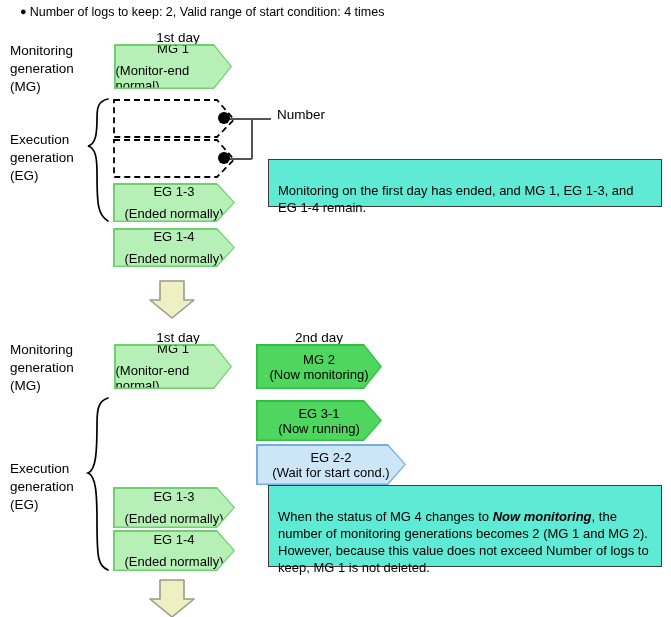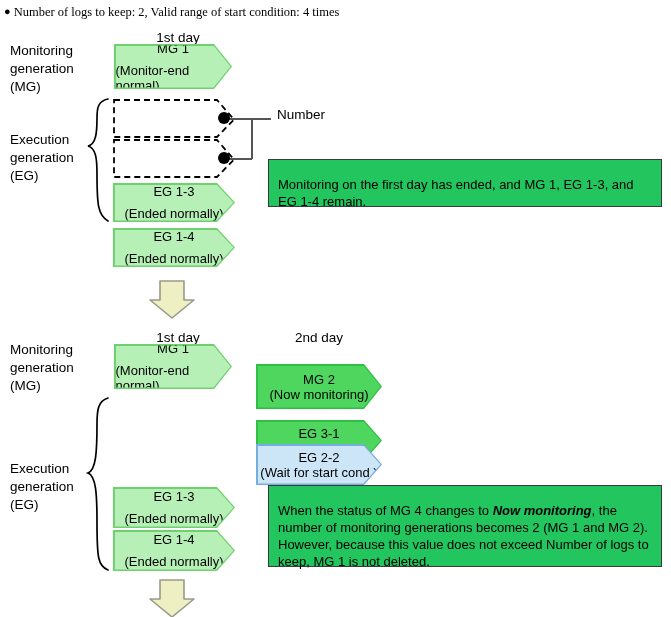--- a/index.html
+++ b/index.html
@@ -13,25 +13,24 @@
     position: relative;
     font-family: "Liberation Sans", sans-serif;
     color: #000000;
     font-size: 13px;
     overflow: hidden;
   }
   .abs { position: absolute; }
 
   
   #header-note {
-    left: 4px; top: 3px;
+    left: 20px; top: 3px;
     font-size: 12.5px;
     line-height: 16px;
     white-space: nowrap;
-    font-family: Liberation Serif, serif;
   }
   #header-note .bullet {
     font-size: 11px;
     vertical-align: 1px;
     margin-right: 3px;
   }
 
   
   .row-label {
     font-size: 13.5px;
@@ -43,23 +42,23 @@
   .day-label {
     font-size: 13.5px;
     line-height: 16px;
     text-align: center;
     white-space: nowrap;
   }
 
   .gen-pale   { background: #b6f0b6; gap: 7px; }
   .gen-pale-b { background: #6fd06f; }
   .gen-strong   { background: #4ed65e; }
-  .gen-strong-b { background: #2fbf45; margin-top: 20px; }
+  .gen-strong-b { background: #2fbf45; }
   .gen-blue   { background: #cde6f7; }
-  .gen-blue-b { background: #74aede; }
+  .gen-blue-b { background: #74aede; padding-left: 24px; }
 
   
   .gen-wrap {
     -webkit-clip-path: polygon(0 0, calc(100% - 18px) 0, 100% 50%, calc(100% - 18px) 100%, 0 100%);
     clip-path: polygon(0 0, calc(100% - 18px) 0, 100% 50%, calc(100% - 18px) 100%, 0 100%);
   }
   .gen-inner {
     position: absolute;
     left: 1.5px; top: 1.5px; right: 1.5px; bottom: 1.5px;
     display: flex;
@@ -82,24 +81,24 @@
     text-align: center;
     line-height: 15px;
   }
   .gen-dashed-text .t1 { font-size: 13.5px; }
   .gen-dashed-text .t2 { font-size: 12px; font-style: italic; }
 
   
   .callout {
     box-sizing: border-box;
     border: 1.5px solid #3a3a3a;
-    background: #22c55e;
+    background: #5eead4;
     font-size: 13px;
     line-height: 17px;
-    padding: 16px 9px 5px 9px;
+    padding: 22px 9px 5px 9px;
   }
   .callout i { font-style: italic; font-weight: bold; }
 
   
   .plain-label {
     font-size: 13.5px;
     white-space: nowrap;
   }
 
   svg.overlay {

